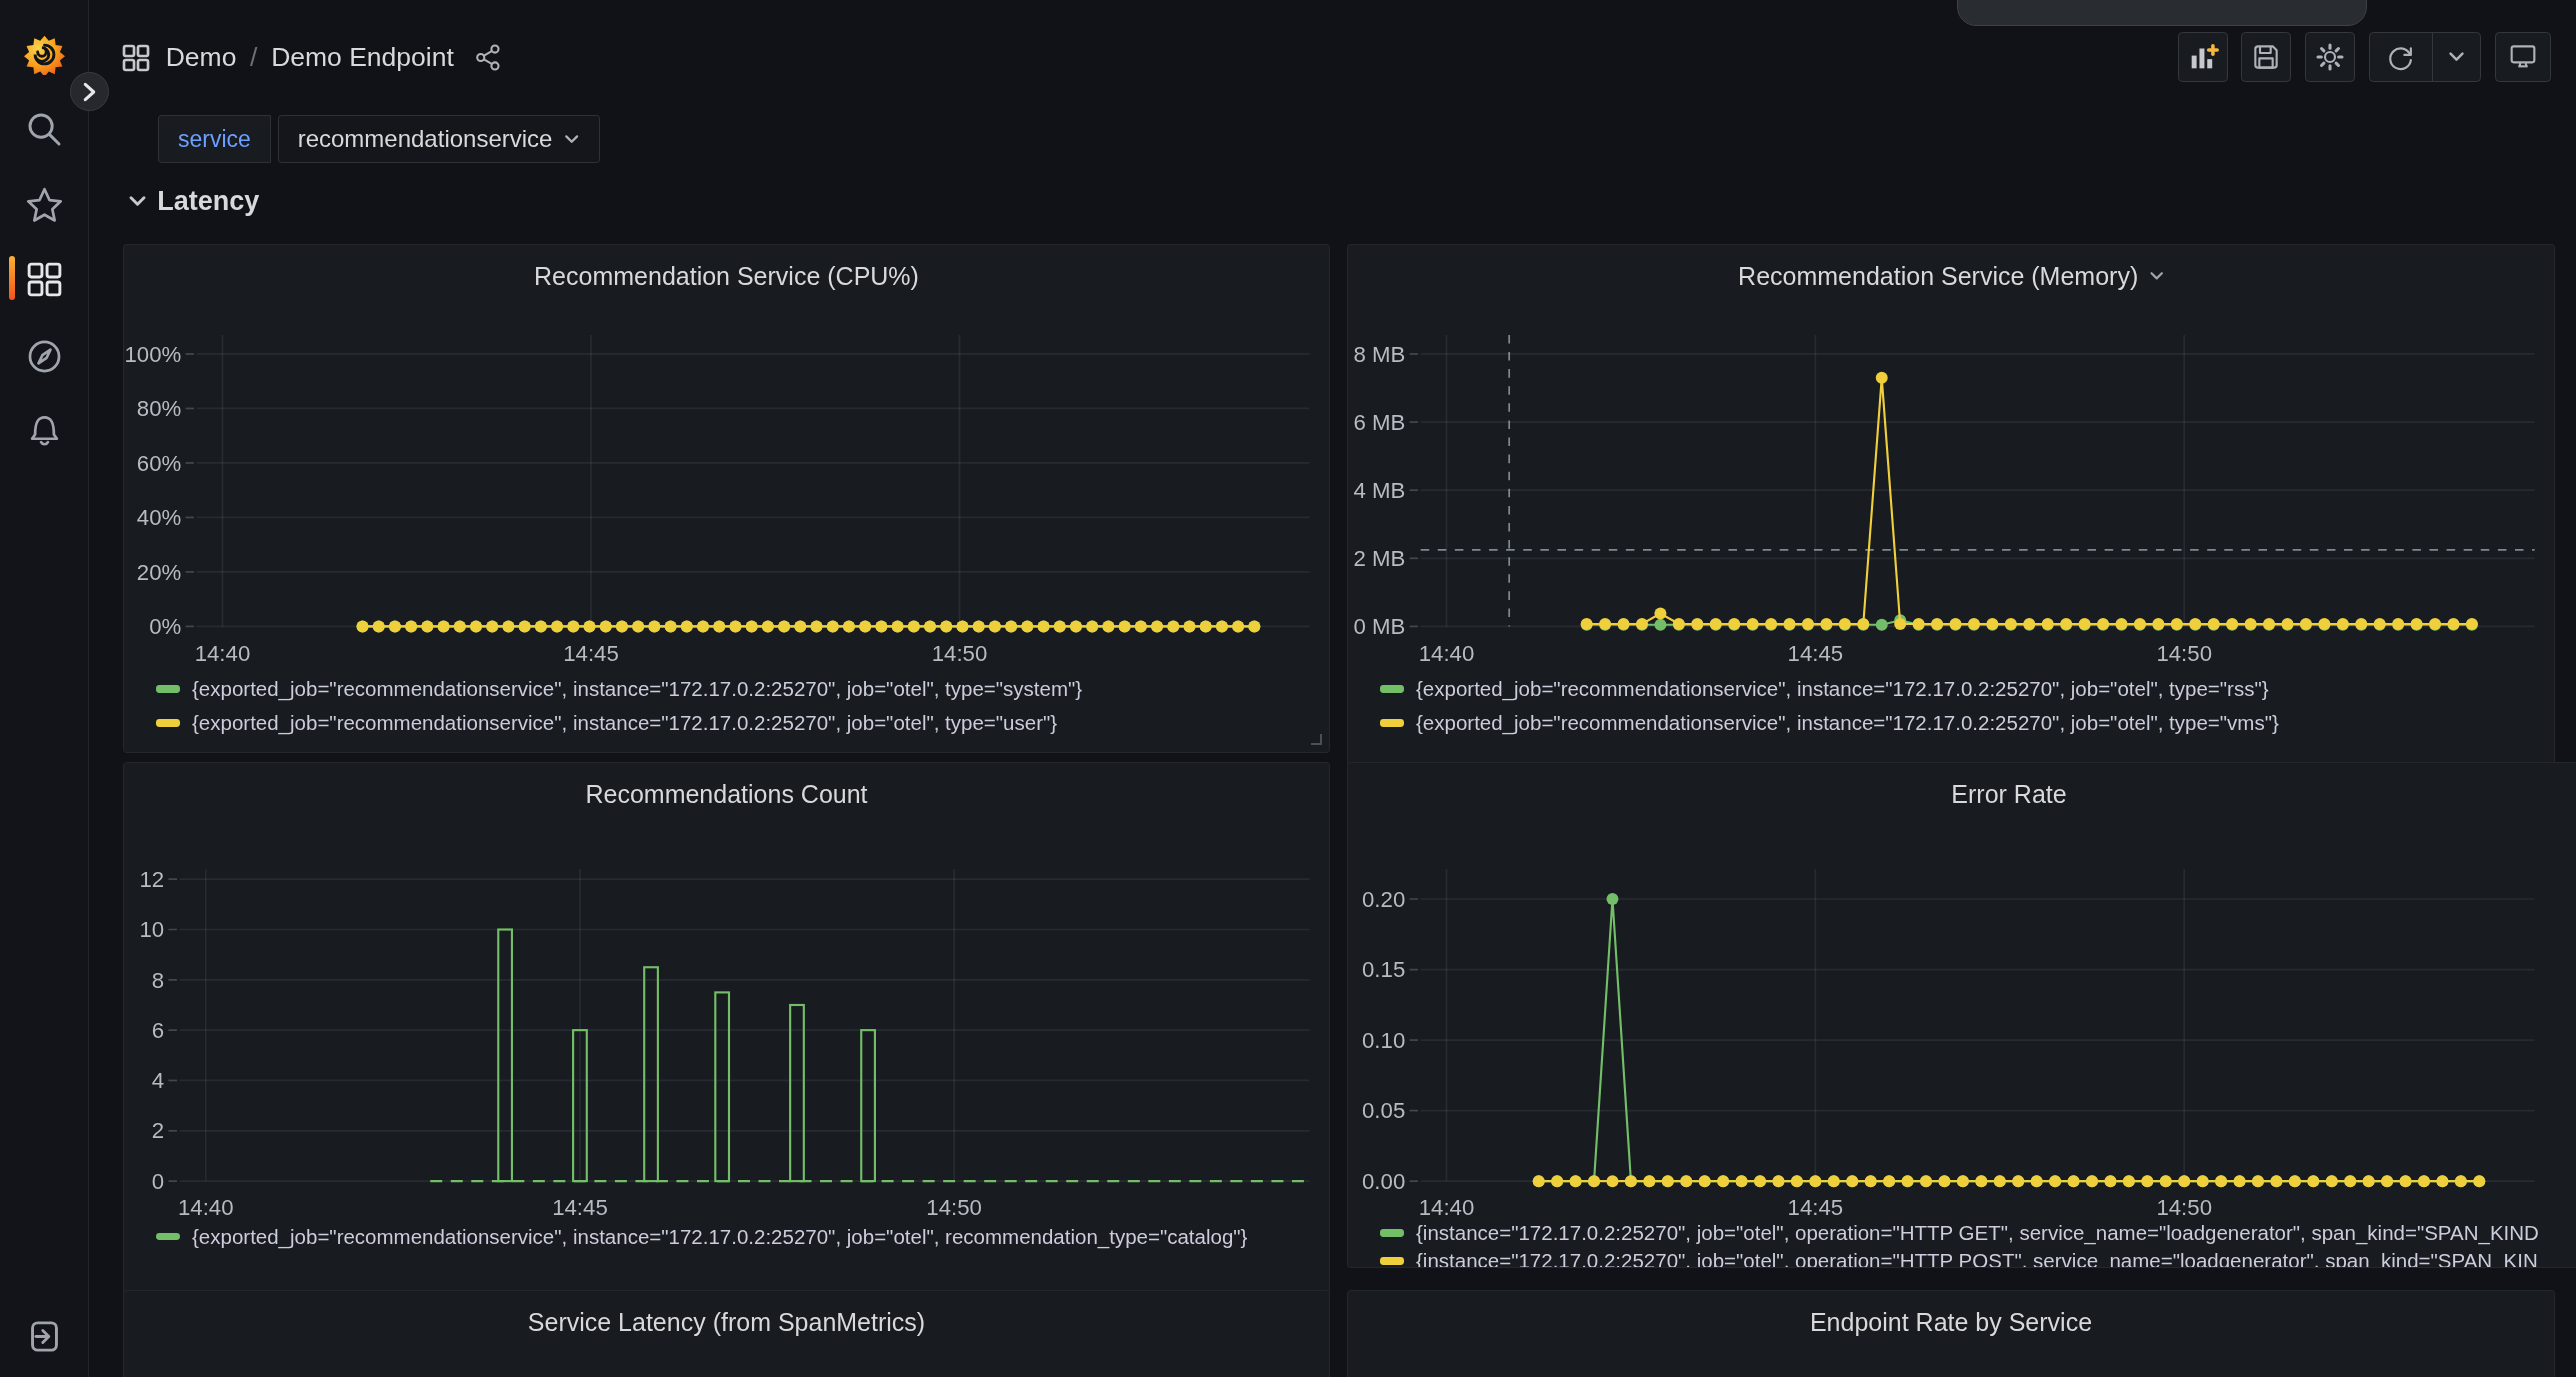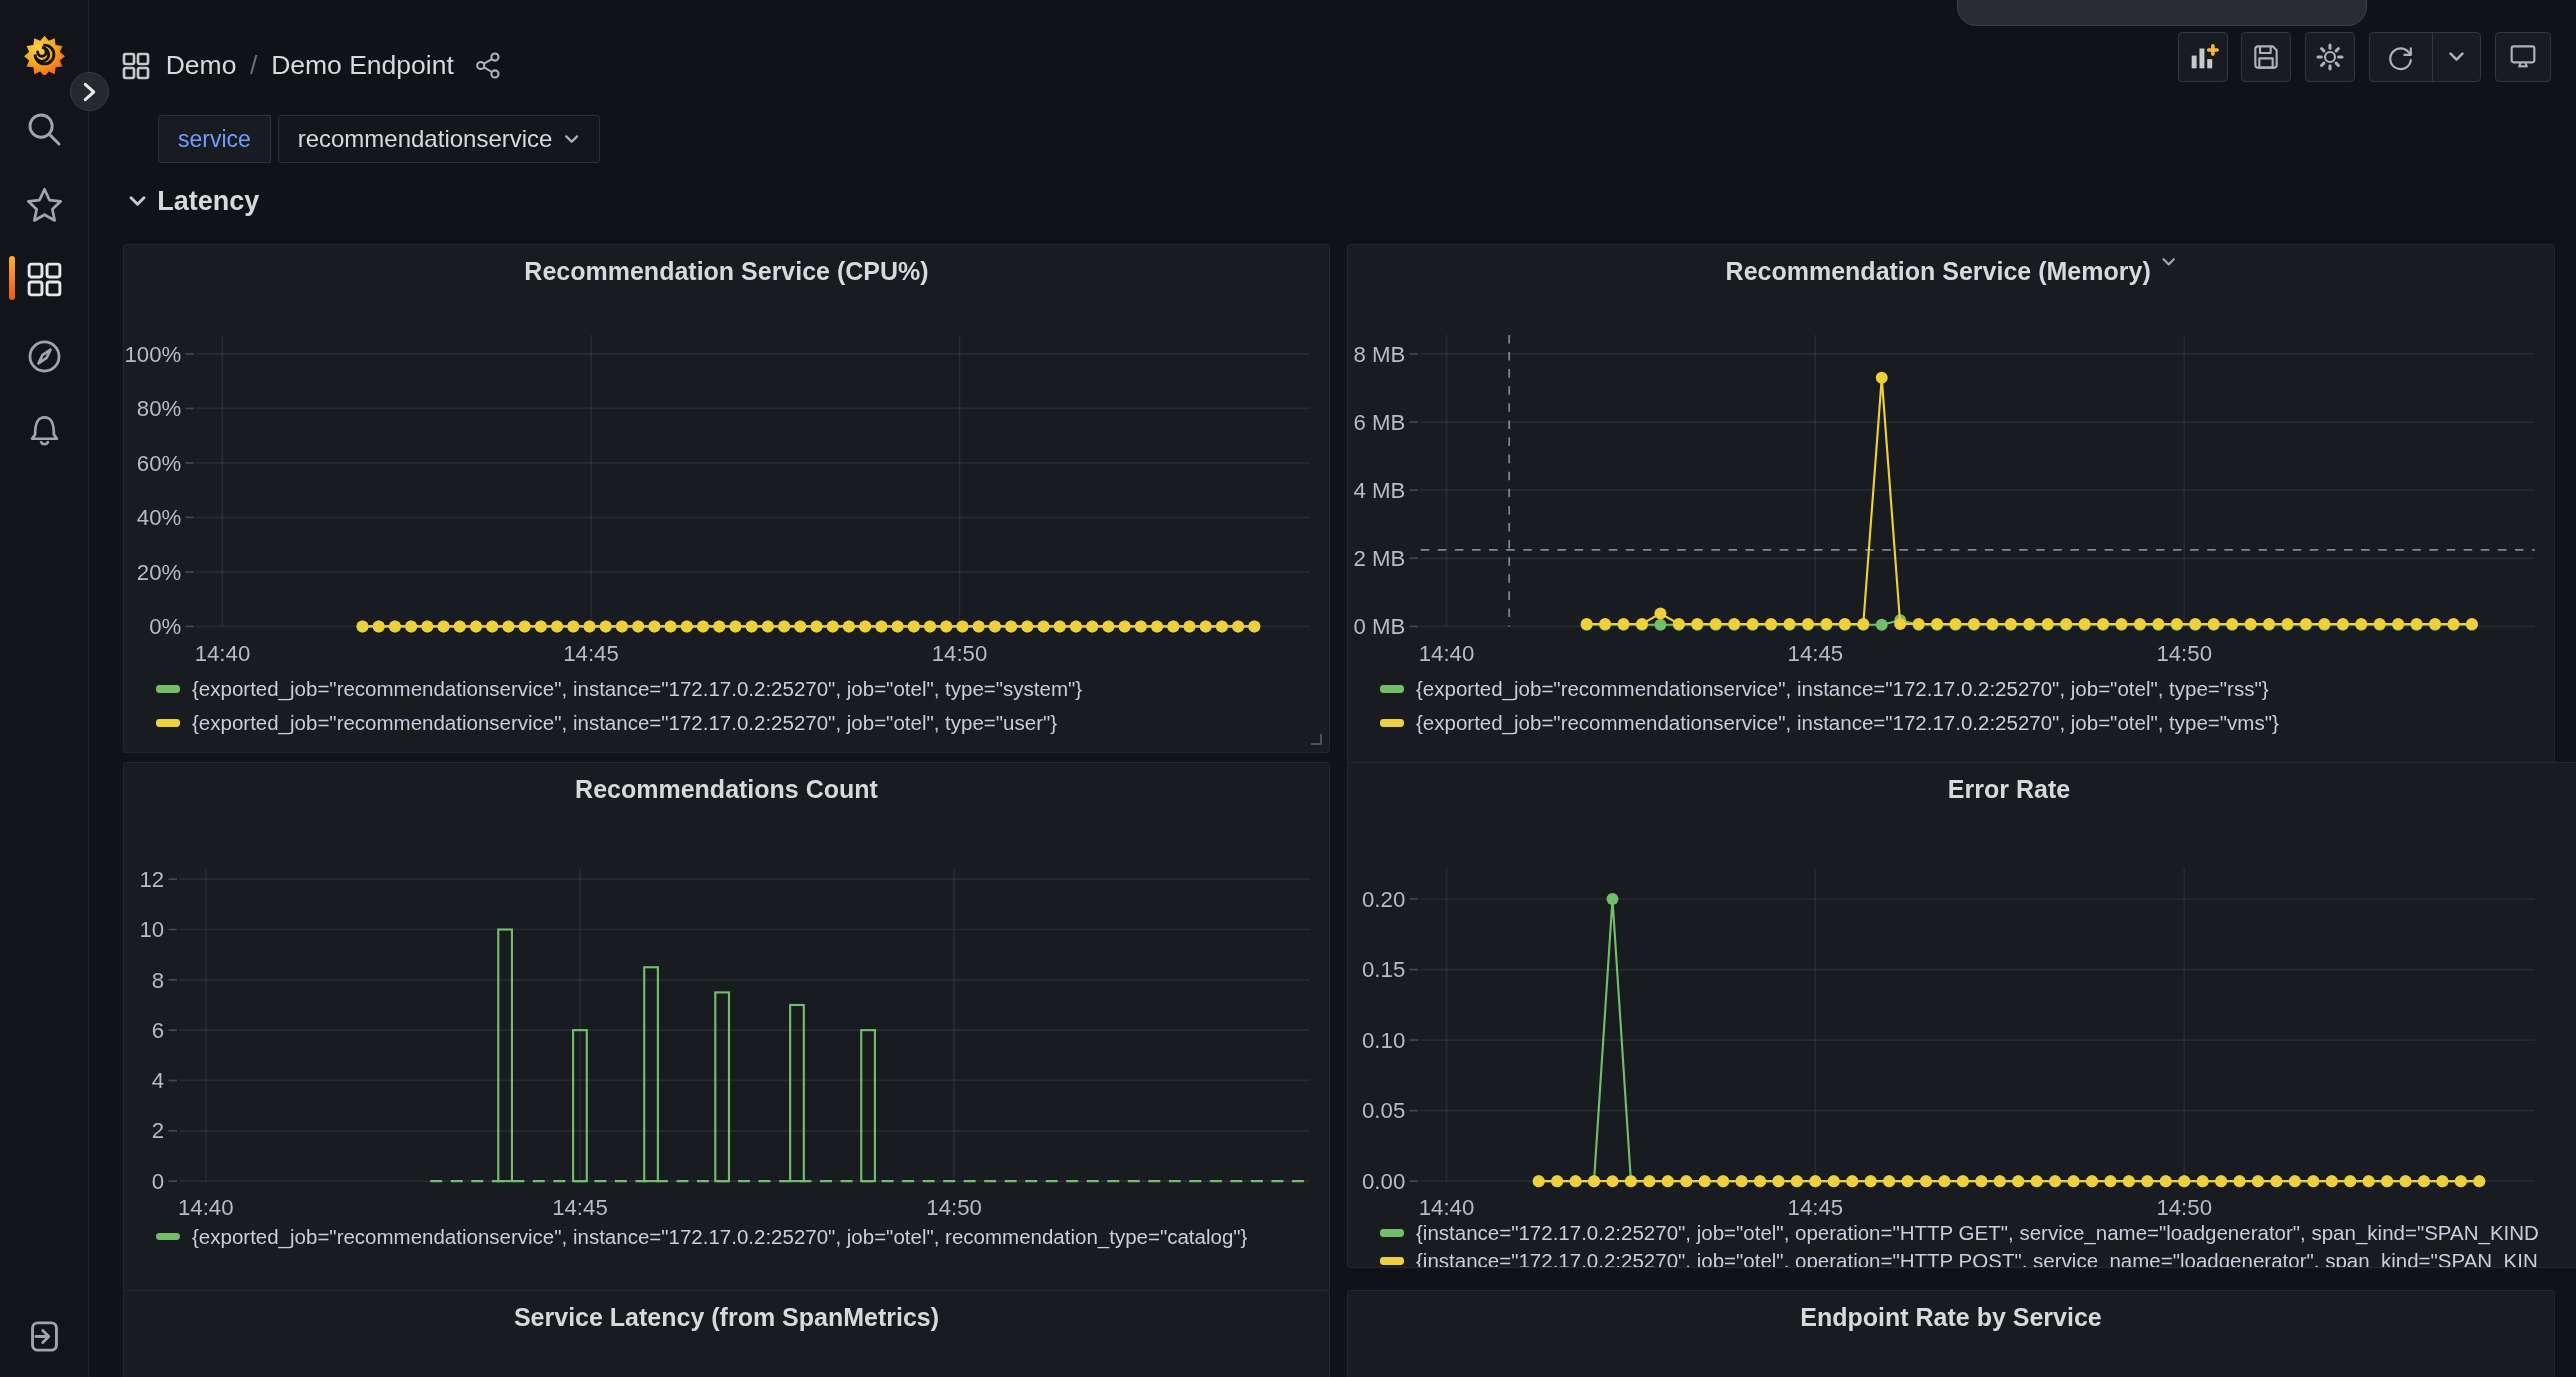--- a/index.html
+++ b/index.html
@@ -13,21 +13,21 @@
              background:#121419; border-right:1.7px solid #23252b; z-index:5; }
   .side-icon { position:absolute; left:24px; width:41px; height:41px; color:#9fa4ad; }
   .side-icon.active { color:#e6e7e9; }
   .active-bar { position:absolute; left:8.5px; top:256px; width:6px; height:44px;
                 border-radius:3.4px; background:linear-gradient(#f8b133,#f2551b); }
   .expand-btn { position:absolute; left:70px; top:72px; width:39px; height:39px;
                 border-radius:50%; background:#26282d; border:1.7px solid #383b41;
                 display:flex; align-items:center; justify-content:center; z-index:6; color:#e8e9ea; }
 
   
-  .breadcrumb { position:absolute; left:120px; top:44px; height:43px;
+  .breadcrumb { position:absolute; left:120px; top:36px; height:43px;
                 display:flex; align-items:center; gap:13.7px; }
   .breadcrumb .bc-text { font-size:26.5px; color:#d8d9da; }
   .breadcrumb .bc-sep { font-size:26.5px; color:#6b6f76; }
   .bubble { position:absolute; left:1957px; top:-5.1px; width:410px; height:31px;
             background:#292c31; border:1.7px solid #3d4046;
             border-radius:0 0 19px 19px; }
   .toolbar { position:absolute; top:32px; right:25px; display:flex; gap:13.7px; align-items:center; z-index:4;}
   .tb-btn { height:50px; min-width:50px; display:flex; align-items:center; justify-content:center;
             background:#181b20; border:1.7px solid #34373d; border-radius:4.3px; color:#aeb2b9; }
   .tb-group { height:50px; display:flex; align-items:stretch;
@@ -45,22 +45,22 @@
                background:#14161b; border:1.7px solid #2e3238; border-radius:3.4px;
                color:#d8d9da; font-size:24px; }
   .section-row { position:absolute; left:128px; top:186px; display:flex; align-items:center; gap:10.3px;
                  color:#d8d9da; }
   .section-title { font-size:27px; font-weight:700; }
 
   
   .panel { position:absolute; background:#181b1f; border:1.7px solid #25272e; border-radius:3.4px;
            overflow:hidden; }
   .panel-title { position:absolute; left:0; top:12px; width:100%; height:39px;
-                 display:flex; align-items:flex-start; justify-content:center; gap:10.3px;
-                 font-size:25px; font-weight:700; color:#d8d9da; }
+                 display:flex; align-items:center; justify-content:center; gap:10.3px;
+                 font-size:25px; font-weight:400; color:#d8d9da; }
   .chart { position:absolute; left:0; }
   .legend { position:absolute; left:32px; right:8.5px; }
   .legend-row { display:flex; align-items:center; gap:12px; white-space:nowrap;
                 overflow:hidden; font-size:20.5px; color:#ccccdc; }
   .swatch { flex:0 0 auto; width:24px; height:7.7px; border-radius:3.4px; }
   .resize-handle { position:absolute; right:6.8px; bottom:6.8px; width:11px; height:11px;
                    border-right:2.6px solid #4c4f55; border-bottom:2.6px solid #4c4f55; }
   .caret { color:#9fa4ad; display:flex; align-items:center; }
 </style>
 </head>

